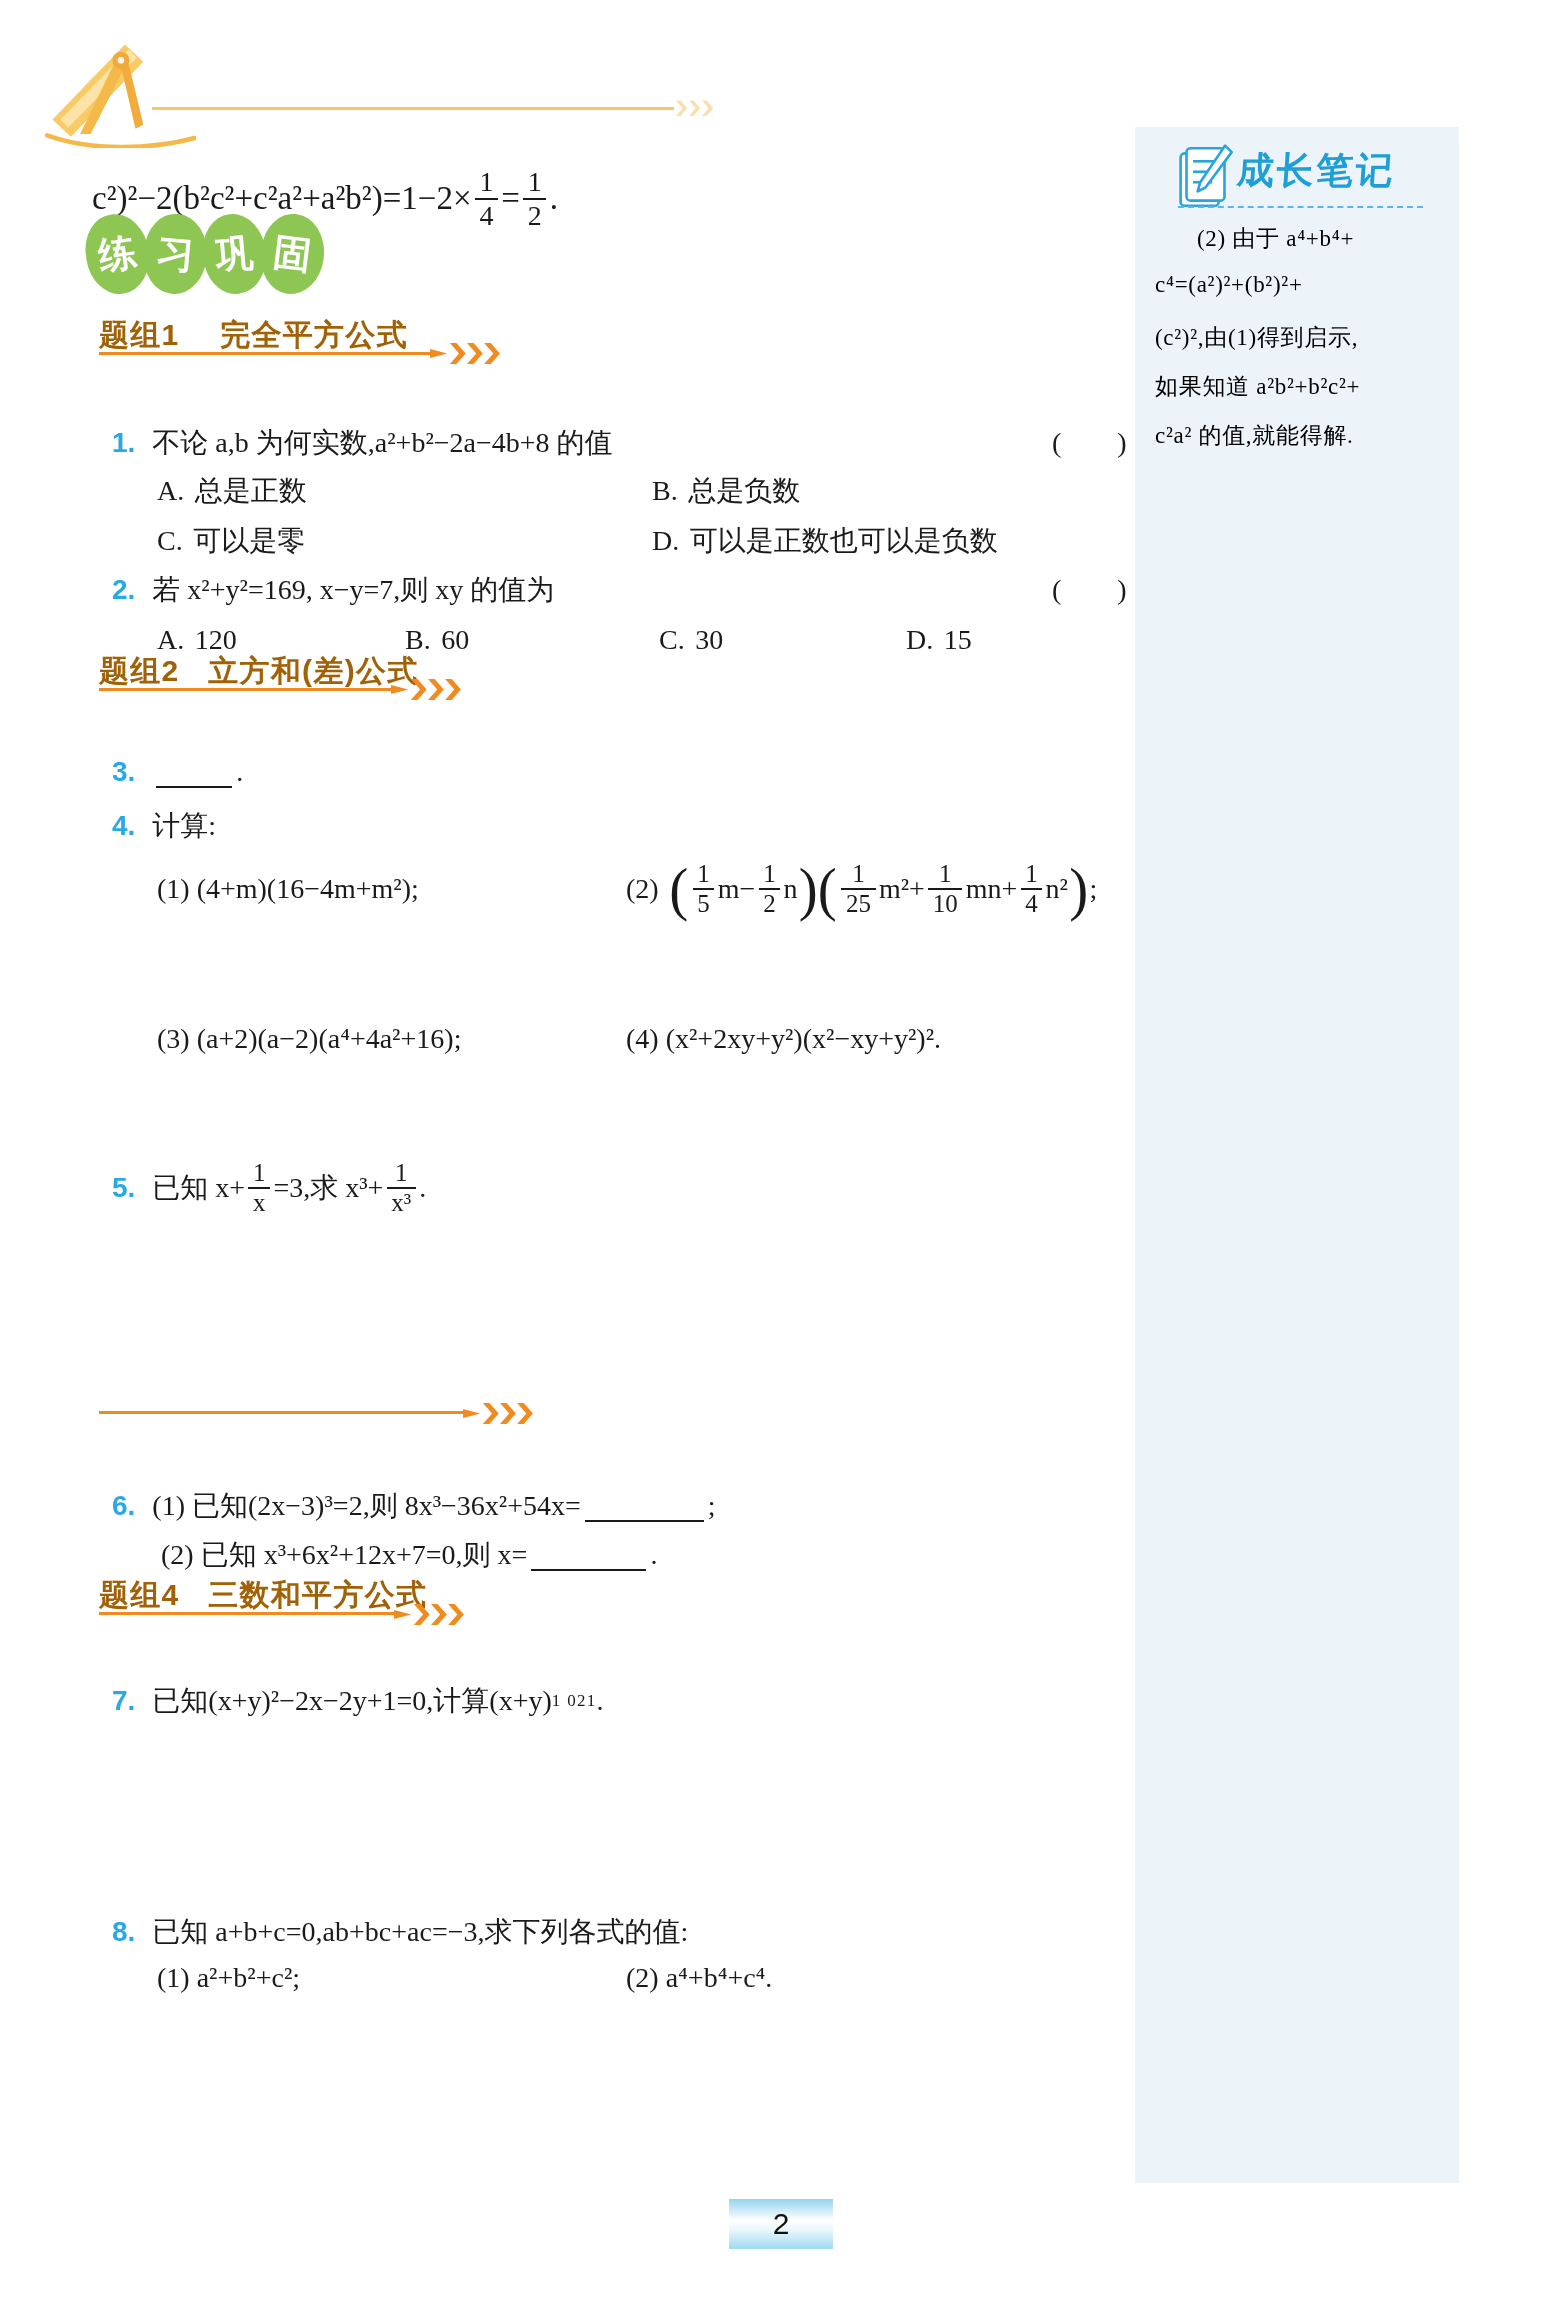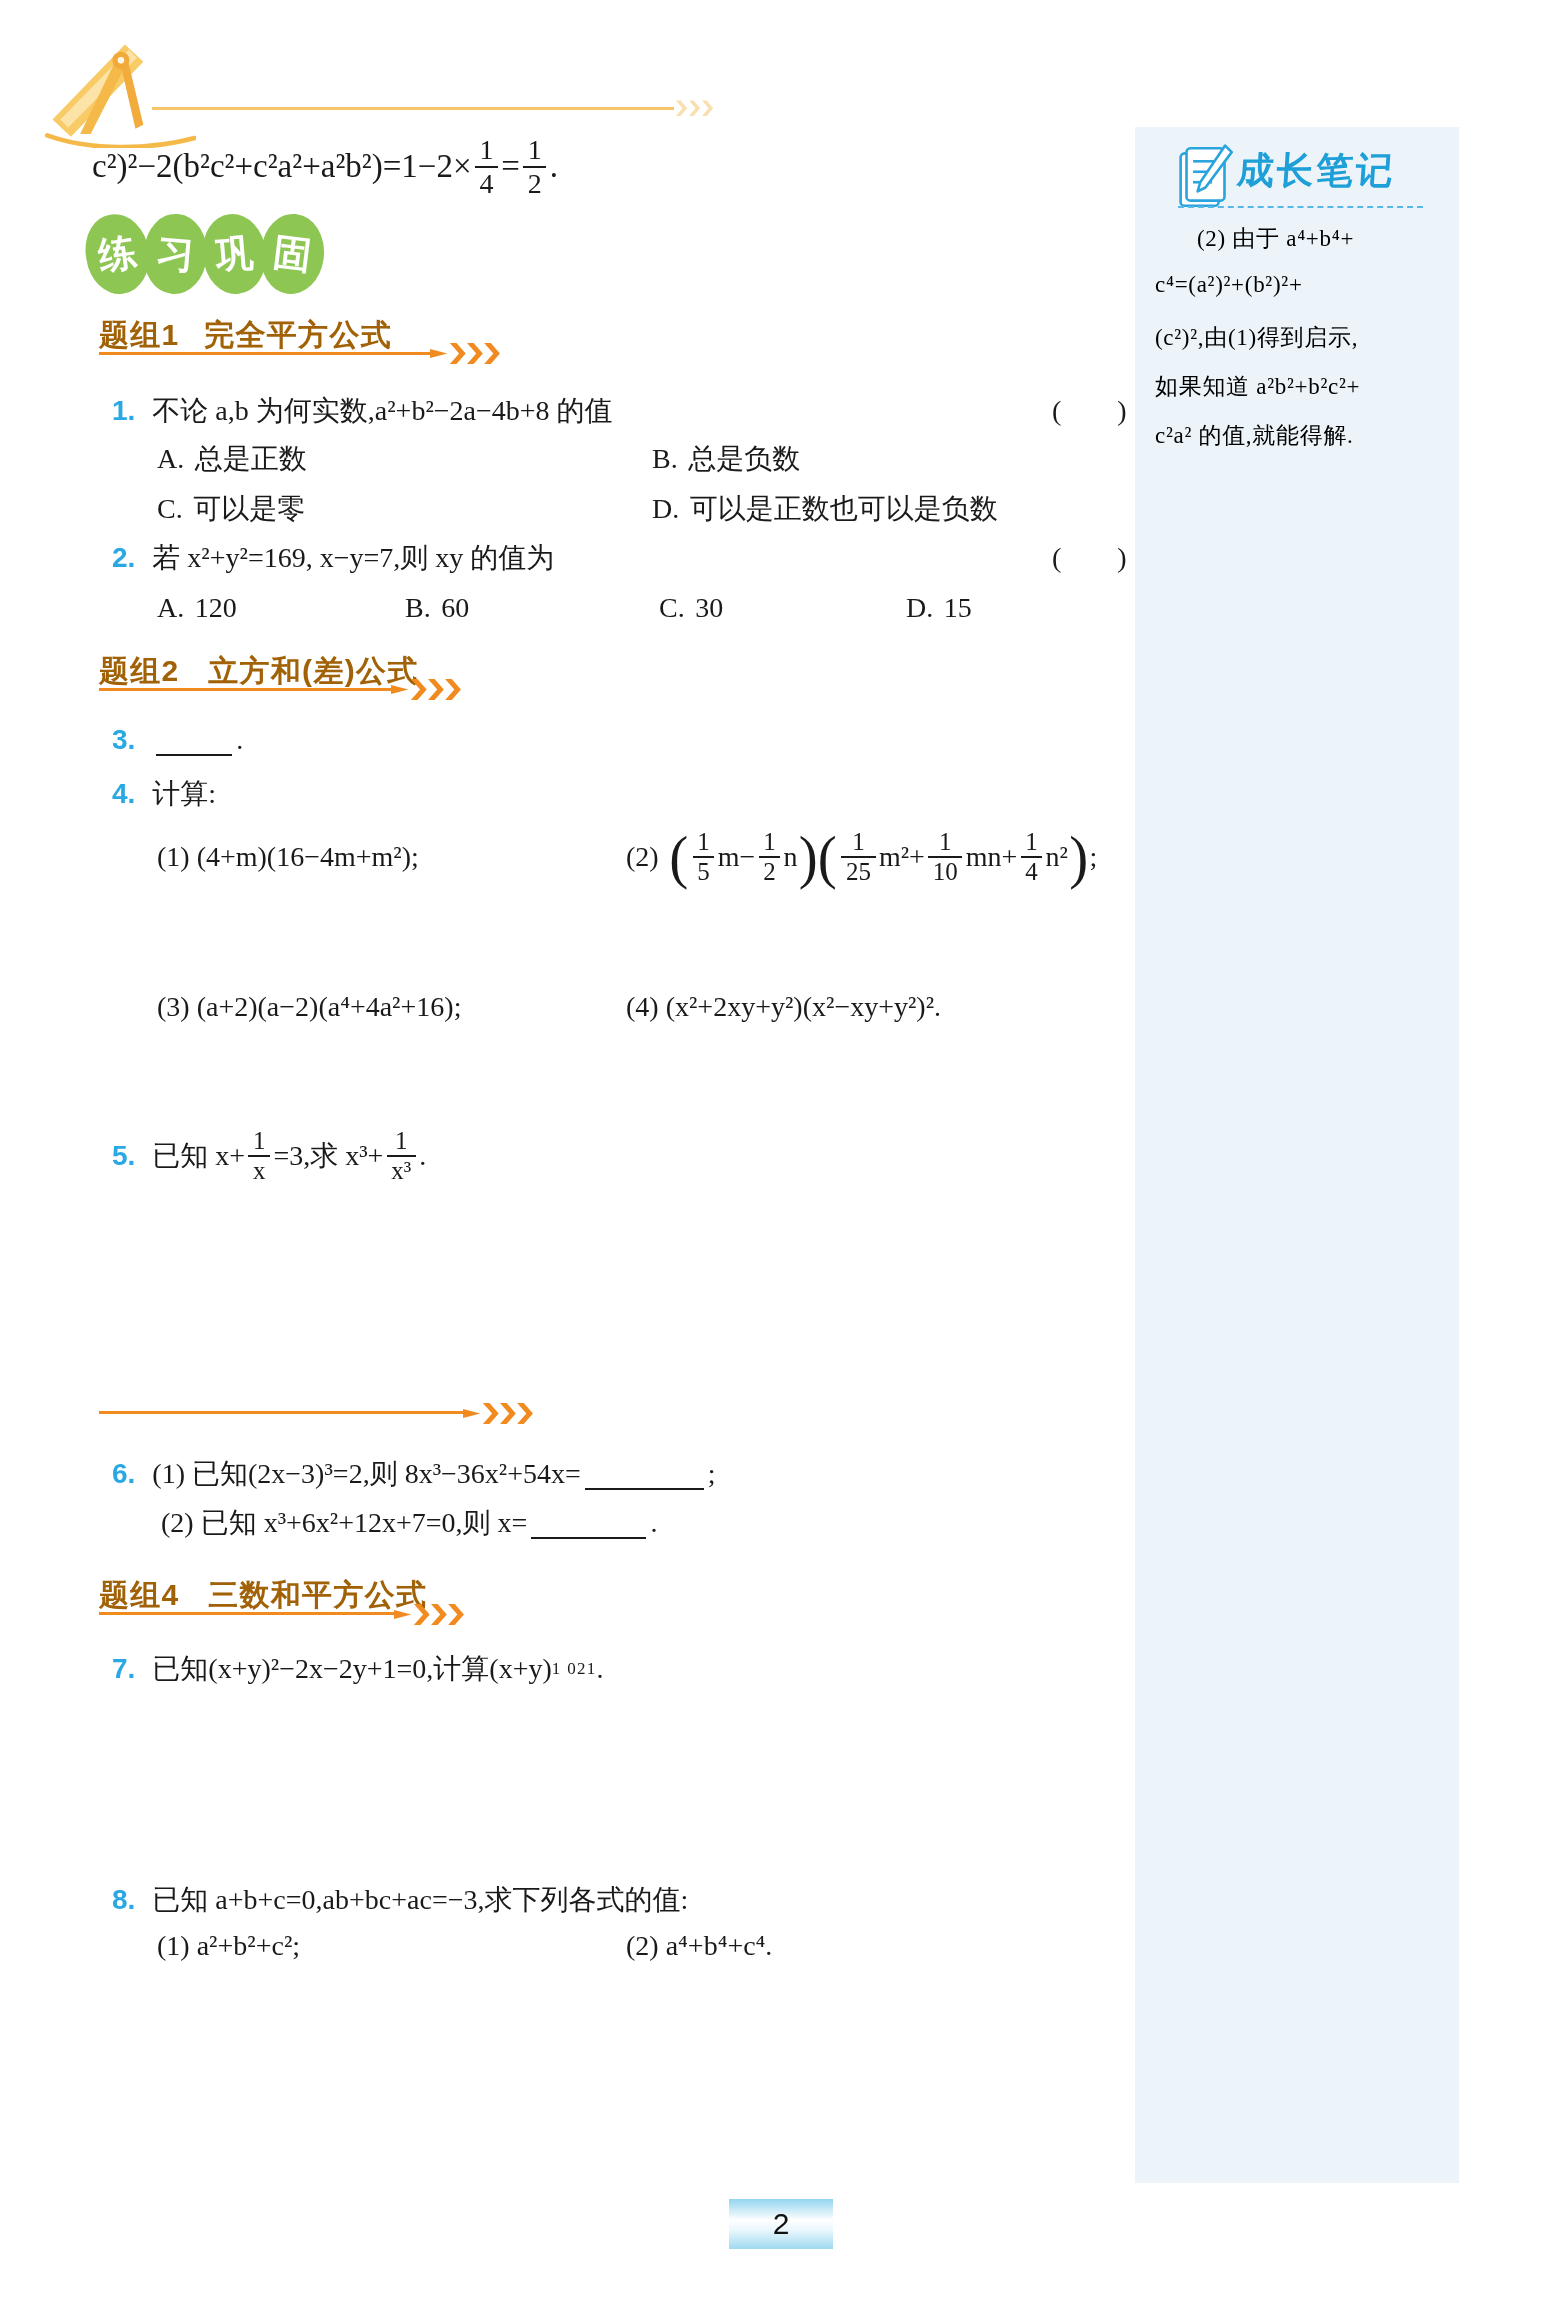--- a/index.html
+++ b/index.html
@@ -1,20 +1,20 @@
 <!DOCTYPE html>
 <html style="font-size:10.5px"><head>
 <meta charset="utf-8">
 <style>
   html,body{margin:0;padding:0;background:#ffffff;}
   #page{position:relative;width:1564px;height:2319px;background:#ffffff;overflow:hidden;
         font-family:"Liberation Serif","DejaVu Serif",serif;color:#1a1a1a;}
   .row{position:absolute;display:flex;align-items:center;white-space:nowrap;}
   .abs{position:absolute;white-space:nowrap;}
-  .math{font-family:"Liberation Serif","DejaVu Serif",serif;}
+  .math{font-family:"Liberation Serif","DejaVu Serif",serif;margin-top:32px;}
   .fs43{font-size:28px;}
   .fs50{font-size:33px;}
   .qnum{color:#29a8e3;font-weight:bold;font-family:"Liberation Sans",sans-serif;margin-right:17px;font-size:28px;}
   .opt-label{margin-right:10.5px;}
   .frac{display:inline-flex;flex-direction:column;text-align:center;margin:0 3.3px;vertical-align:middle;font-size:25px;line-height:1.12;}
   .frac .fn{display:block;border-bottom:2px solid #1a1a1a;padding:0 4.6px;}
   .frac .fd{display:block;padding:0 4.6px;}
   .blank{display:inline-block;border-bottom:2px solid #1a1a1a;align-self:flex-end;margin:0 4px 4px 4px;}
   .bp{font-size:57px;font-weight:400;line-height:0;transform:scaleY(1.05);margin:0 1.3px;}
   .header-title{position:absolute;left:156px;top:57px;font-size:30px;font-weight:700;
@@ -79,21 +79,21 @@
 
   <div class="badge">
     <span class="bchar">练</span>
     <span class="bchar">习</span>
     <span class="bchar">巩</span>
     <span class="bchar">固</span>
   </div>
 
   <div class="abs" style="left:99px;top:315px;">
     <span class="sec-label">题组1</span>
-    <span class="sec-title" style="margin-left:22px;">完全平方公式</span>
+    <span class="sec-title" style="margin-left:38px;">完全平方公式</span>
   </div>
   <div class="sec-line" style="left:99px;top:352px;width:333px;"></div>
   <svg class="abs" style="left:430px;top:339px;" width="74" height="29" viewBox="0 0 112 44" fill="#f18a1f">
     <polygon points="0,15 0,29 26,22"></polygon>
     <polygon points="30,6 44,22 30,38 40,38 54,22 40,6"></polygon>
     <polygon points="56,6 70,22 56,38 66,38 80,22 66,6"></polygon>
     <polygon points="82,6 96,22 82,38 92,38 106,22 92,6"></polygon>
   </svg>
 
   <div class="row math fs43" style="left:112px;top:391px;height:40px;">

